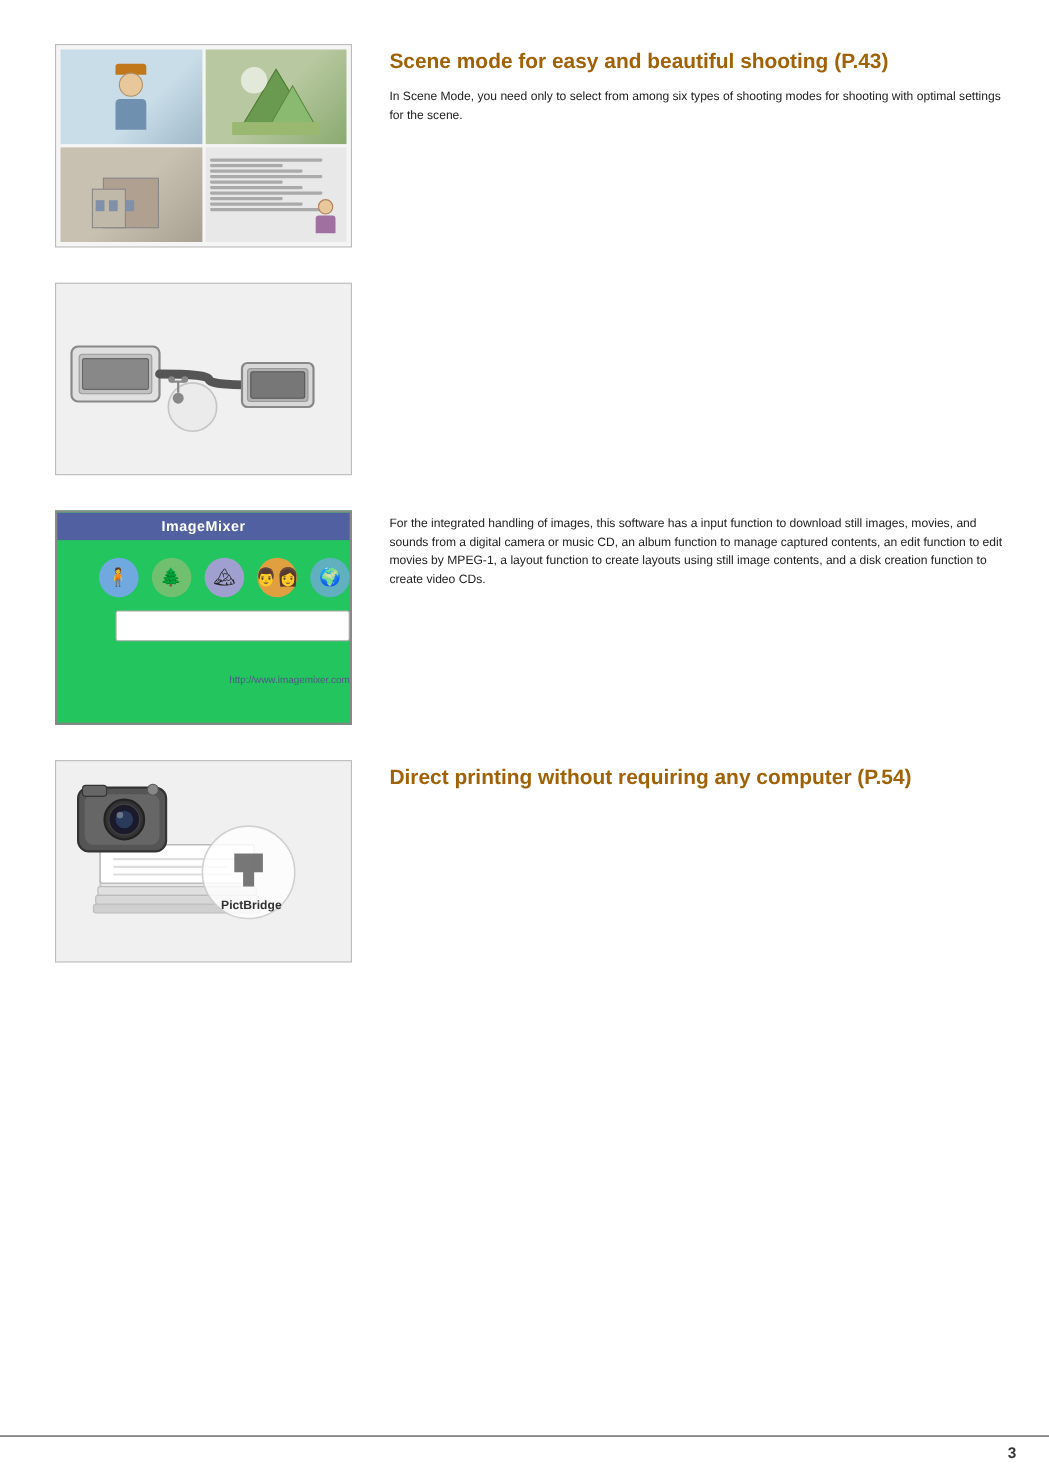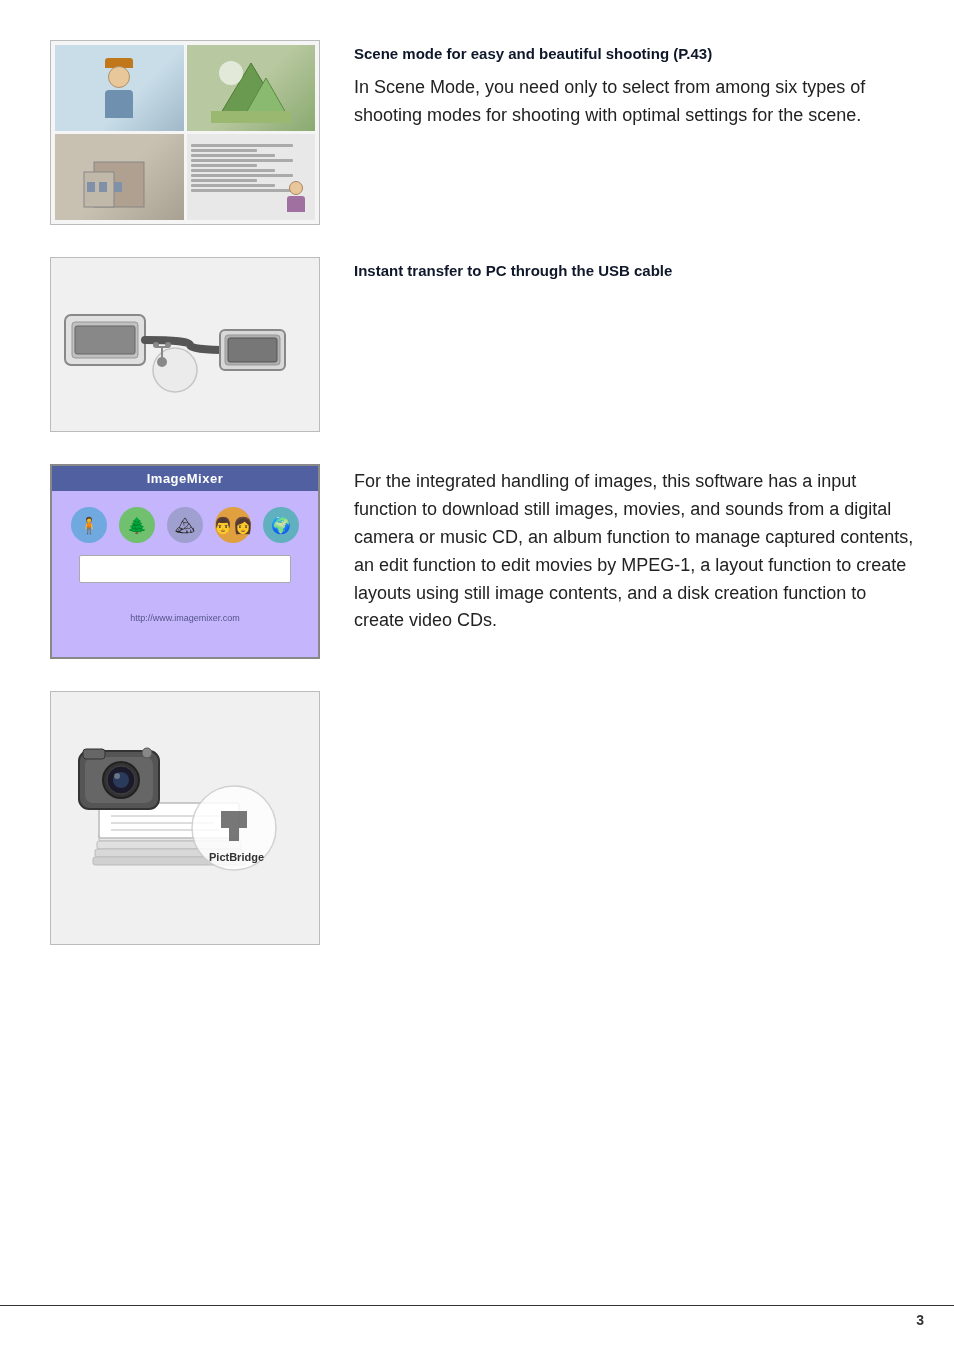--- a/index.html
+++ b/index.html
@@ -38,29 +38,29 @@
       align-items: flex-start;
       justify-content: center;
     }
 
     .text-col {
       flex: 1;
       padding-top: 4px;
     }
 
     .section-title {
-      font-size: 15px;
+      font-size: 19px;
       font-weight: bold;
-      color: #0f172a;
+      color: #a16207;
       margin-bottom: 10px;
       line-height: 1.35;
     }
 
     .section-body {
-      font-size: 18px;
+      font-size: 11px;
       line-height: 1.55;
       color: #222;
       margin-bottom: 8px;
     }
 
     
     .scene-img {
       width: 270px;
       height: 185px;
       border: 1.5px solid #bbb;
@@ -146,24 +146,24 @@
     .usb-cable-svg {
       width: 250px;
       height: 150px;
     }
 
     
     .imagemixer-img {
       width: 270px;
       height: 195px;
       border: 2px solid #888;
-      background: #c4b5fd;
+      background: #22c55e;
       display: flex;
       flex-direction: column;
-      align-items: center;
+      align-items: flex-end;
       justify-content: flex-start;
       padding: 0;
       position: relative;
       overflow: hidden;
     }
     .im-titlebar {
       width: 100%;
       background: #5060a0;
       color: #fff;
       text-align: center;
@@ -203,26 +203,26 @@
     }
     .im-url {
       font-size: 9px;
       color: #558;
       margin-top: 20px;
     }
 
     
     .pictbridge-img {
       width: 270px;
-      height: 254px;
+      height: 184px;
       background: #f0f0f0;
       border: 1.5px solid #bbb;
       display: flex;
       align-items: center;
-      justify-content: flex-end;
+      justify-content: flex-start;
       position: relative;
       overflow: hidden;
     }
 
     
     .page-number {
       position: absolute;
       bottom: 18px;
       right: 30px;
       font-size: 14px;
@@ -324,21 +324,20 @@
 
           <circle cx="102" cy="92" r="5" fill="#888"></circle>
           <line x1="102" y1="87" x2="102" y2="77" stroke="#888" stroke-width="2"></line>
           <line x1="96" y1="77" x2="108" y2="77" stroke="#888" stroke-width="2"></line>
           <circle cx="96" cy="75" r="3" fill="#888"></circle>
           <circle cx="108" cy="75" r="3" fill="#888"></circle>
         </svg>
       </div>
     </div>
     <div class="text-col">
-      <div class="section-title">Instant transfer to PC through the USB cable</div>
     </div>
   </div>
 
   <div class="section">
     <div class="image-col">
       <div class="imagemixer-img">
         <div class="im-titlebar">ImageMixer</div>
         <div class="im-icons-row">
           <div class="im-icon person-ico">🧍</div>
           <div class="im-icon tree-ico">🌲</div>
@@ -385,20 +384,21 @@
 
           <circle cx="175" cy="105" r="42" fill="#fff" stroke="#ccc" stroke-width="1.5" opacity="0.85"></circle>
 
           <path d="M162,88 L188,88 L188,105 L180,105 L180,118 L170,118 L170,105 L162,105 Z" fill="#555" opacity="0.8"></path>
 
           <text x="150" y="138" font-family="Arial" font-size="11" font-weight="bold" fill="#333">PictBridge</text>
         </svg>
       </div>
     </div>
     <div class="text-col">
+      <div class="section-title">Direct printing without requiring any computer (P.54)</div>
     </div>
   </div>
 
 </div>
 
 <div class="bottom-line"></div>
 
 <div class="page-number">3</div>
 
 </body></html>

